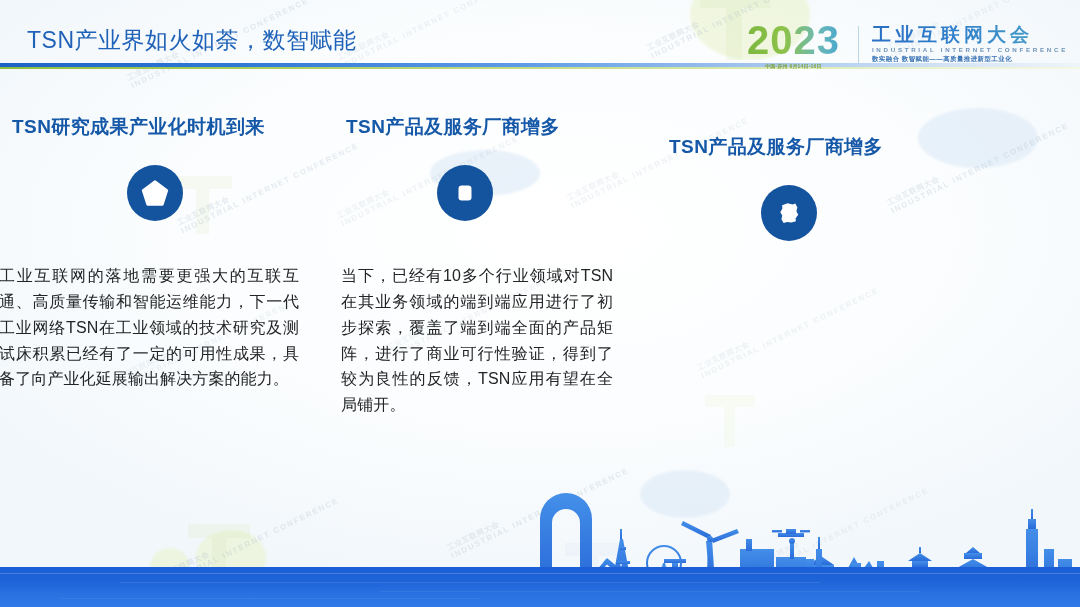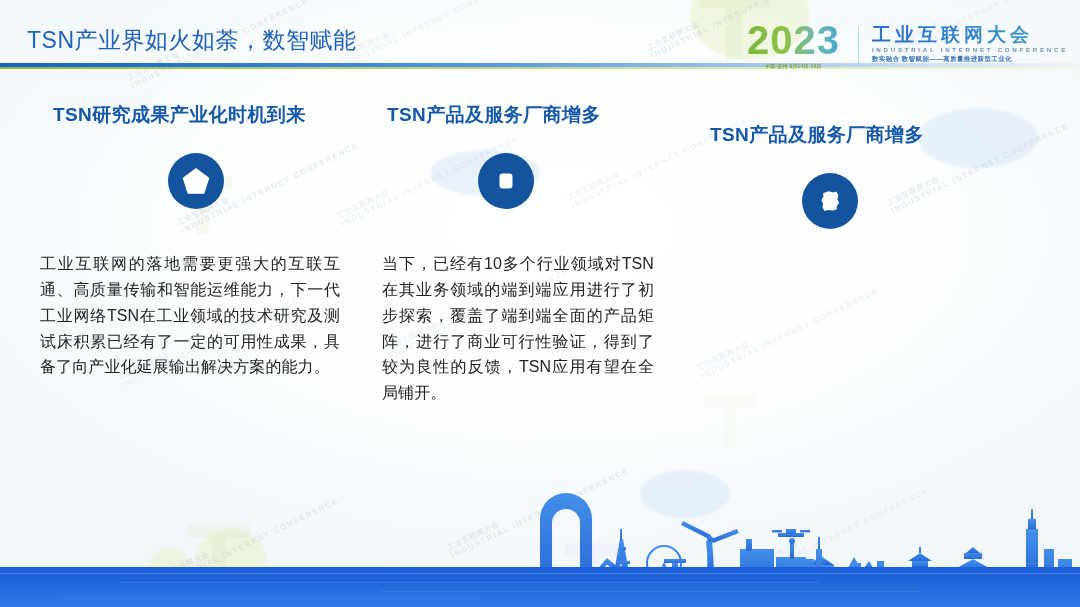--- a/index.html
+++ b/index.html
@@ -83,22 +83,23 @@
     font-size:6.2px; color:#6f93b8; letter-spacing:2.7px; margin-top:2px;
     white-space:nowrap; font-weight:700;
   }
   #logo .slogan{
     font-size:6.4px; color:#3b74b5; letter-spacing:.5px; margin-top:2px;
     white-space:nowrap; font-weight:700;
   }
 
   
   #cols{
-    position:absolute; left:0; top:104px; width:872px;
+    position:absolute; left:0; top:116px; width:872px;
     display:flex;
+    justify-content:center;
   }
   .col{ position:relative; }
   .col.c1{ width:360px; padding-left:40px; padding-right:22px; }
   .col.c2{ width:330px; padding-left:22px; padding-right:22px; }
   .col.c3{ width:390px; padding-left:28px; padding-right:30px; }
 
   .col-head{
     font-size:19px; font-weight:700; color:#1558a8;
     letter-spacing:.4px; white-space:nowrap; line-height:1.2;
   }

